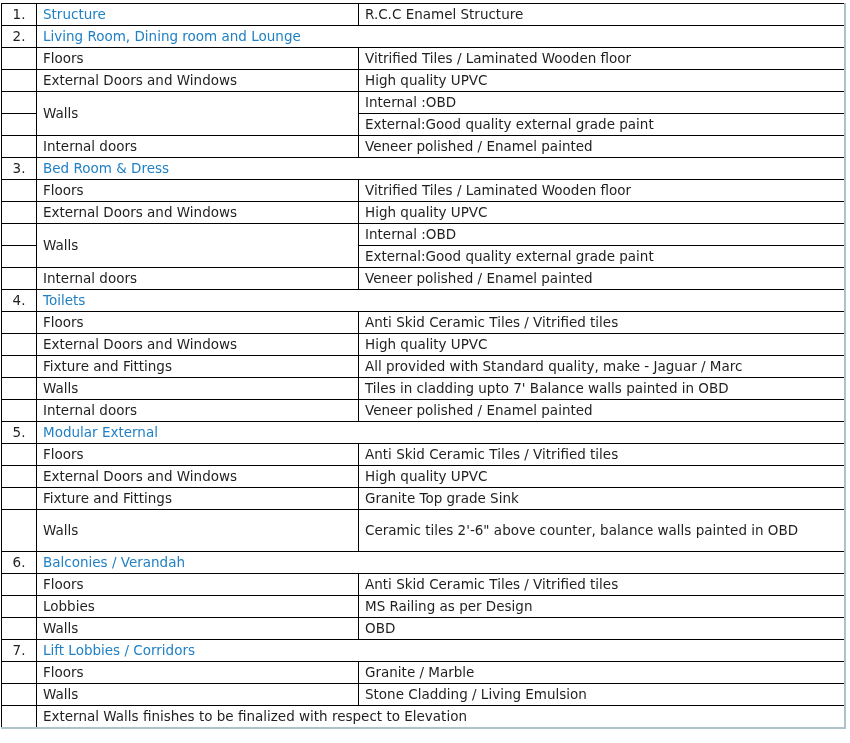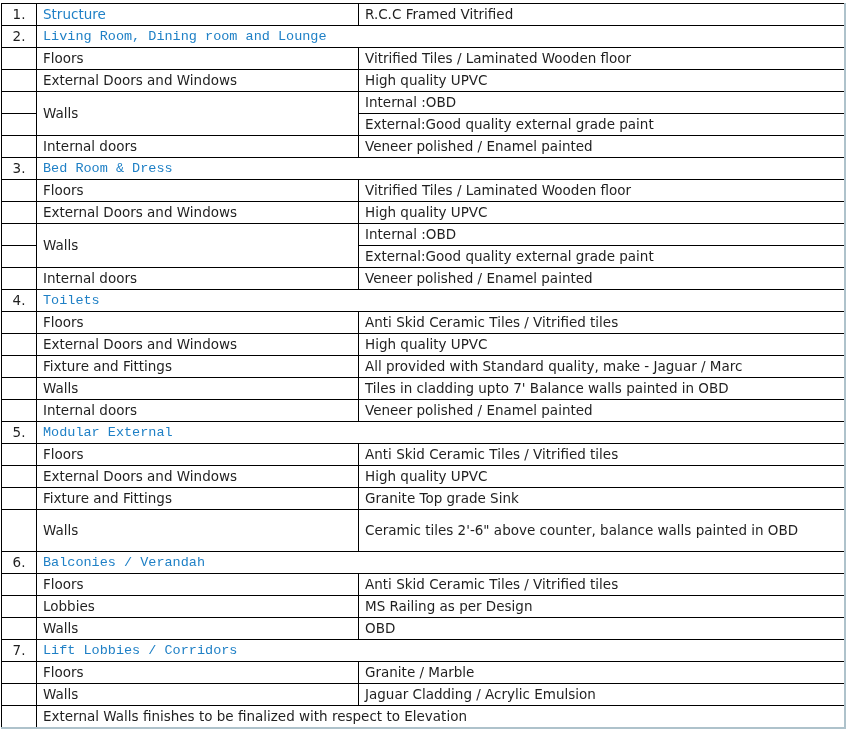--- a/index.html
+++ b/index.html
@@ -25,39 +25,39 @@
     font-family: "DejaVu Sans", "Liberation Sans", sans-serif;
     font-size: 13.5px;
     color: var(--ink);
     height: 21px;
     line-height: 17px;
     padding: 0 6px;
     vertical-align: middle;
     overflow: hidden;
   }
   table.spec td.num { text-align: center; padding: 0 2px; }
-  table.spec td.section-title { color: var(--accent); font-family: Liberation Mono, monospace; }
+  table.spec td.section-title { color: var(--accent); }
   table.spec td.label.blue { color: var(--accent); margin-left: 48px; }
   table.spec td.tall { height: 41px; padding-right: 40px; line-height: 19px; }
 </style>
 </head>
 <body>
 
 <div class="page">
   <table class="spec">
     <colgroup>
       <col style="width:35px">
       <col style="width:322px">
       <col>
     </colgroup>
     <tbody>
         <tr>
           <td class="num">1.</td>
           <td class="label blue">Structure</td>
-          <td class="value">R.C.C Framed Vitrified</td>
+          <td class="value">R.C.C Enamel Structure</td>
         </tr>
         <tr>
           <td class="num">2.</td>
           <td class="section-title" colspan="2">Living Room, Dining room and Lounge</td>
         </tr>
         <tr>
           <td class="num"></td>
           <td class="label">Floors</td>
           <td class="value">Vitrified Tiles / Laminated Wooden floor</td>
         </tr>
@@ -185,21 +185,21 @@
           <td class="section-title" colspan="2">Lift Lobbies / Corridors</td>
         </tr>
         <tr>
           <td class="num"></td>
           <td class="label">Floors</td>
           <td class="value">Granite / Marble</td>
         </tr>
         <tr>
           <td class="num"></td>
           <td class="label">Walls</td>
-          <td class="value">Jaguar Cladding / Acrylic Emulsion</td>
+          <td class="value">Stone Cladding / Living Emulsion</td>
         </tr>
         <tr>
           <td class="num"></td>
           <td class="note" colspan="2">External Walls finishes to be finalized with respect to Elevation</td>
         </tr>
       </tbody>
   </table>
 </div>
 
 </body></html>

